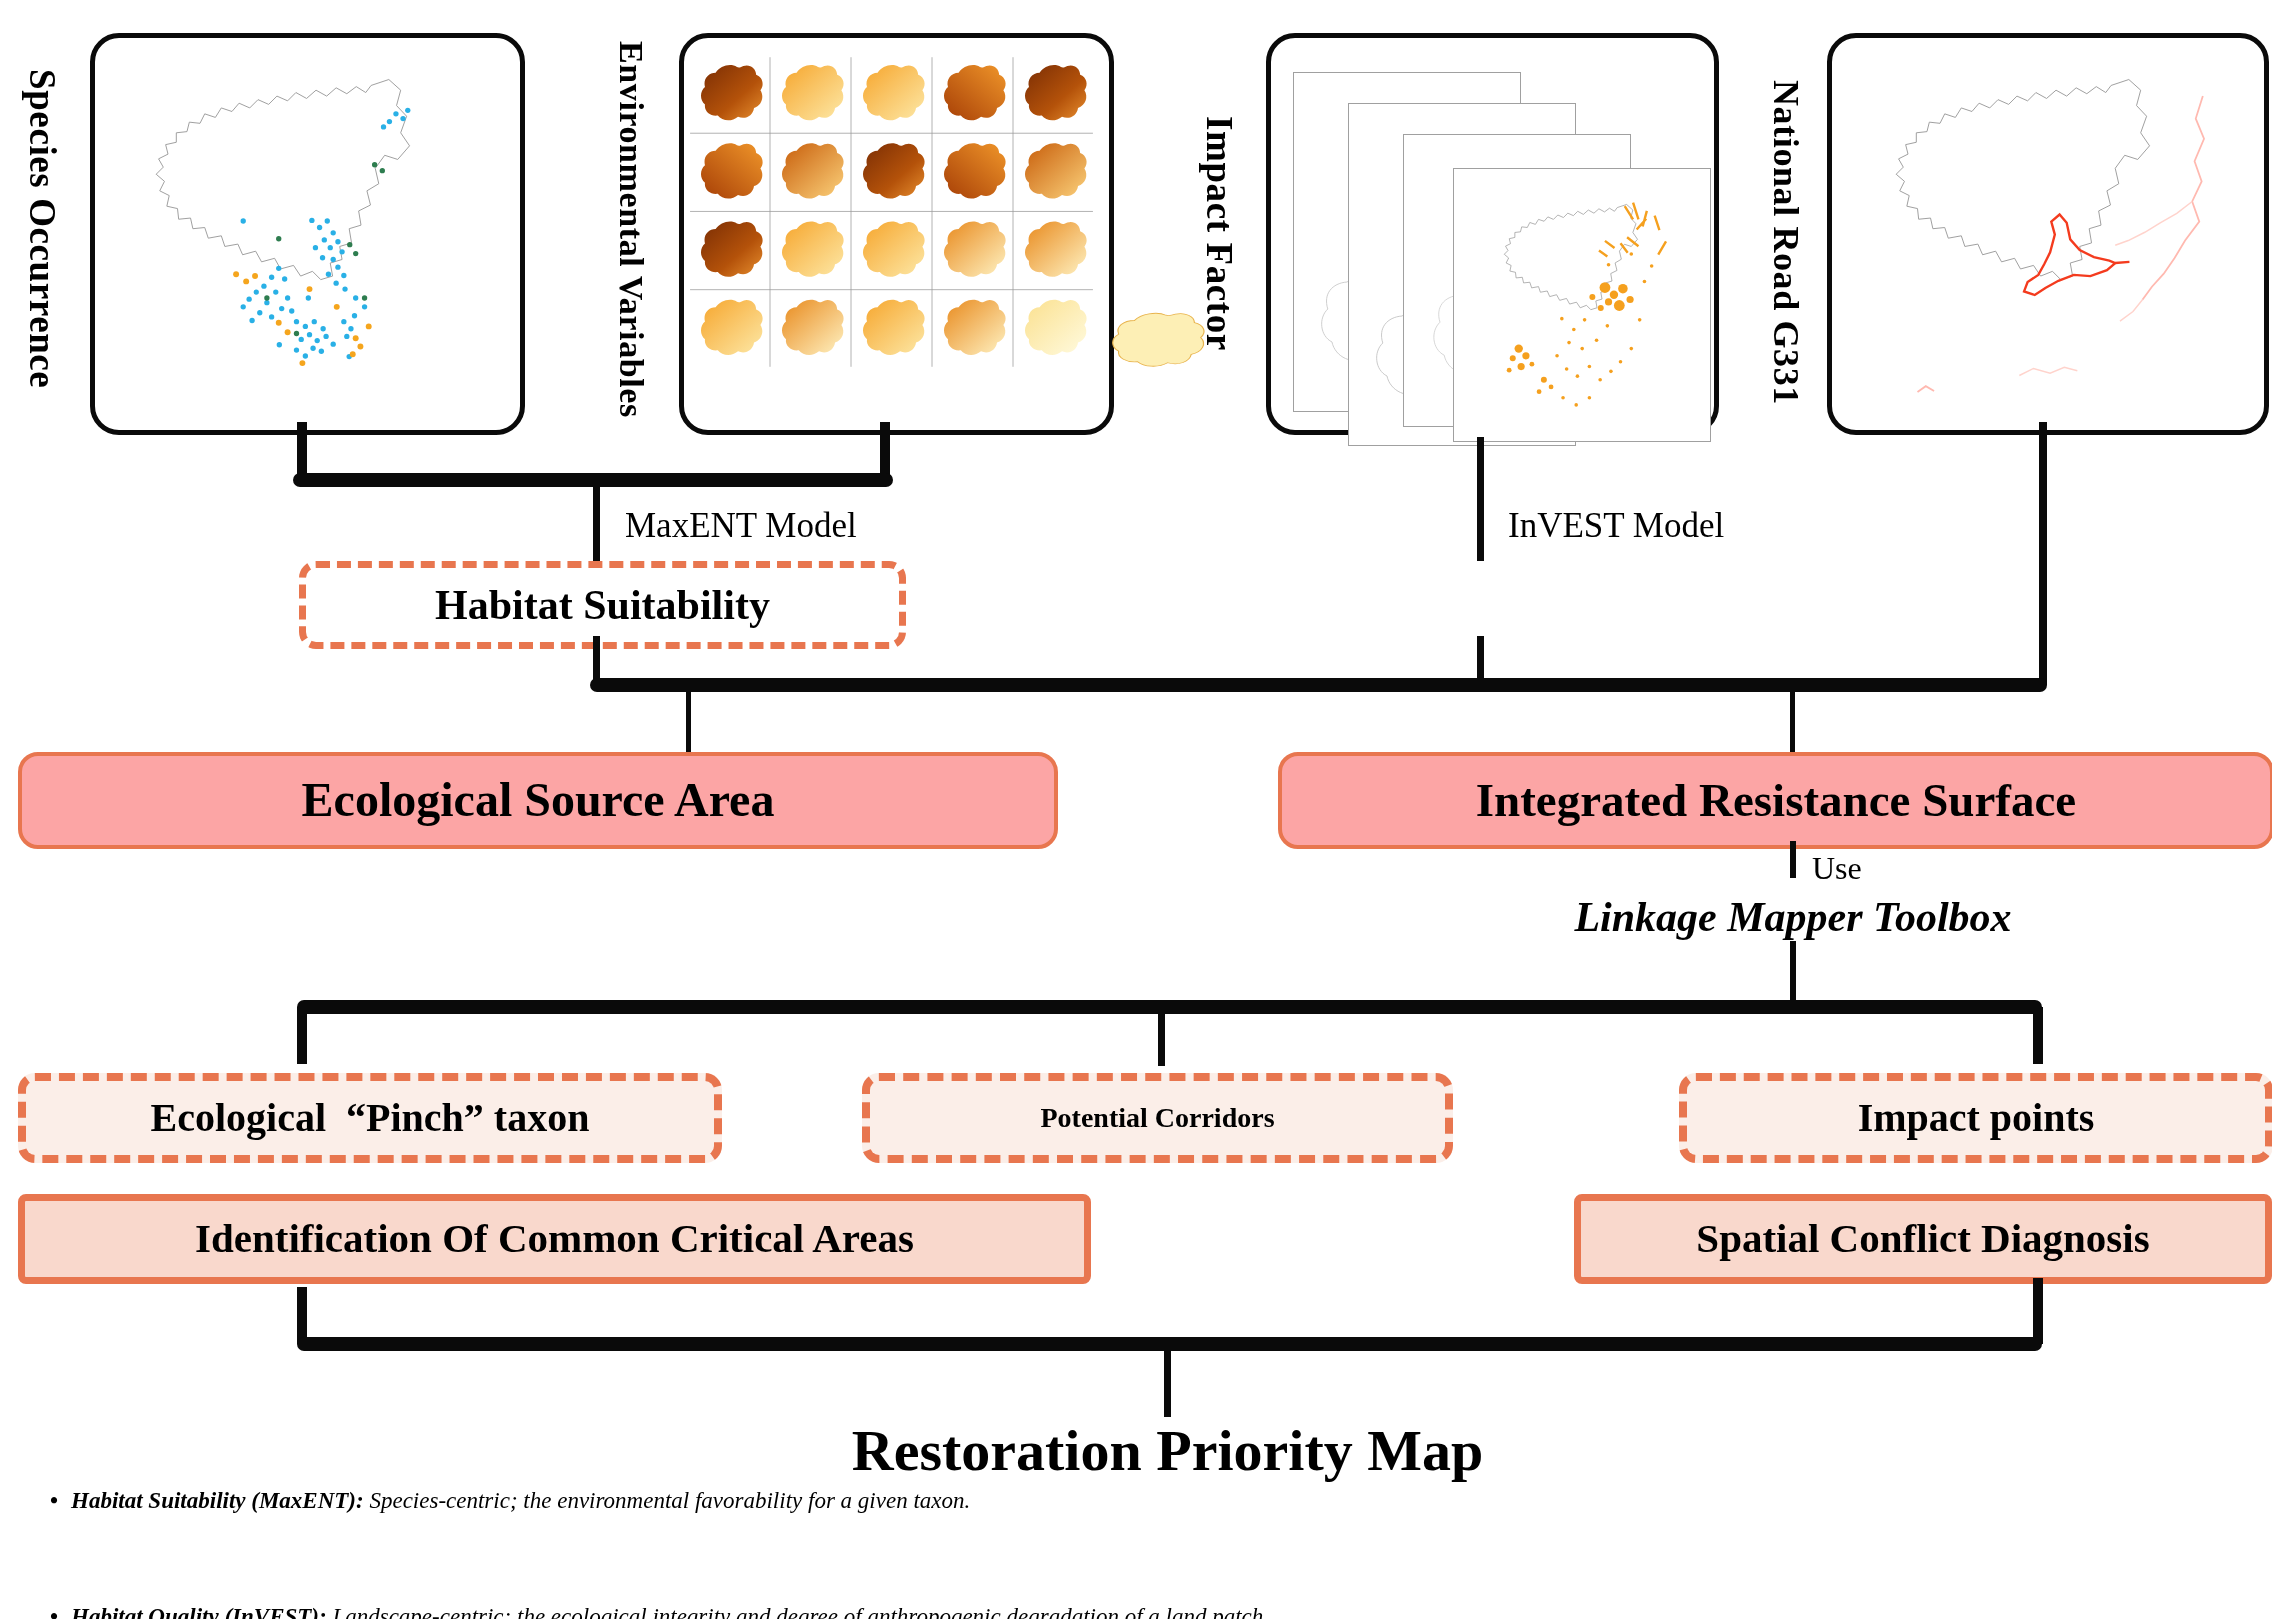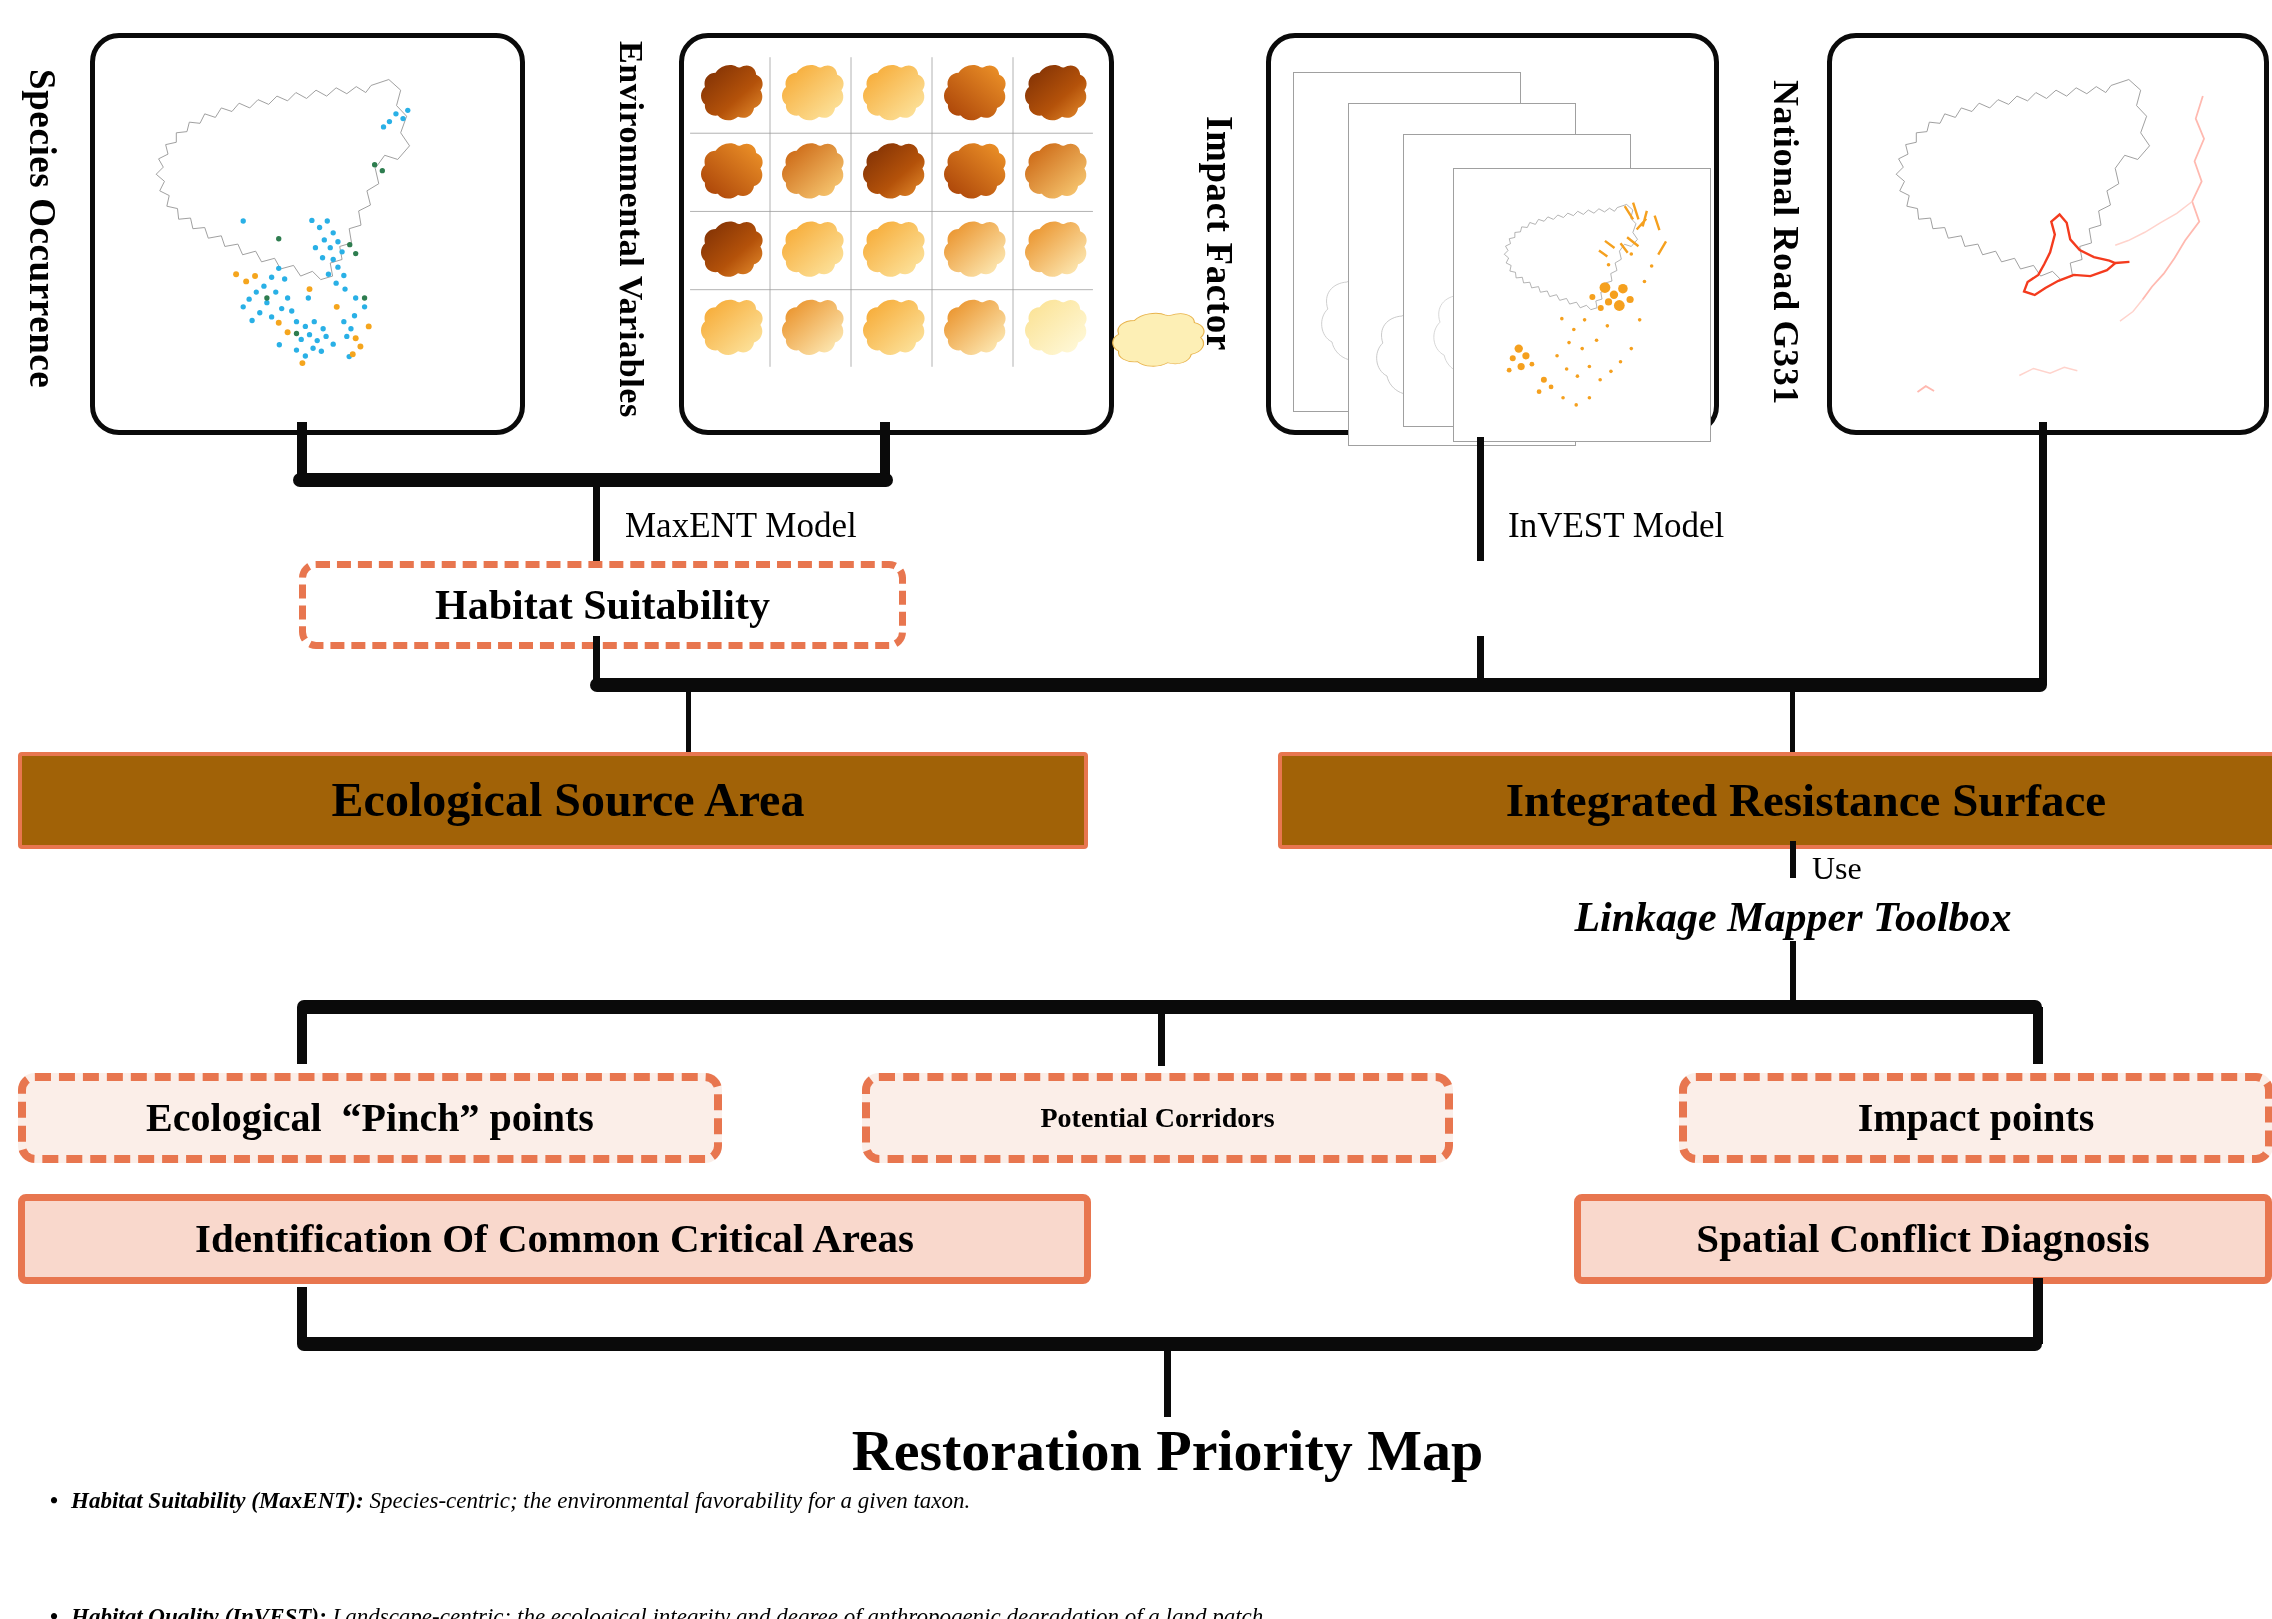--- a/index.html
+++ b/index.html
@@ -14,21 +14,21 @@
     letter-spacing:0.6px;white-space:pre;
   }
   .stub{position:absolute;background:#0a0a0a;}
   .bar{position:absolute;background:#0a0a0a;height:14.4px;border-radius:8.4px;}
   .node{
     position:absolute;display:flex;align-items:center;justify-content:center;
     font-weight:bold;text-align:center;white-space:pre;line-height:1.05;
   }
   .dashed1{border:7.8px dashed #e8764f;border-radius:17px;background:#ffffff;}
   .dashed2{border:8.4px dashed #e8764f;border-radius:17px;background:#fbeee8;}
-  .solid1{border:4.8px solid #e8764f;border-radius:4px;background:#a16207;padding-left:30px;}
+  .solid1{border:4.8px solid #e8764f;border-radius:20px;background:#fca5a5;}
   .solid2{border:7.2px solid #e8764f;border-radius:8px;background:#f9d8cc;}
   .flowtext{position:absolute;white-space:pre;}
   .model-label{font-size:35px;font-weight:normal;}
   .use-label{font-size:32px;font-weight:normal;}
   .italic-note{font-style:italic;font-weight:bold;text-align:center;}
   .bigtitle{
     position:absolute;font-size:58px;font-weight:bold;text-align:center;
     white-space:pre;line-height:1.1;
   }
   .fn{position:absolute;font-size:23px;font-style:italic;white-space:pre;}
@@ -322,21 +322,21 @@
   <div class="stub" style="left:1790px;top:841px;width:6px;height:37px;"></div>
   <div class="flowtext use-label" style="left:1812px;top:850px;">Use</div>
   <div class="flowtext italic-note" style="left:1407px;top:893px;width:772px;font-size:42px;">Linkage Mapper Toolbox</div>
   <div class="stub" style="left:1790px;top:941px;width:6px;height:67px;"></div>
 
   <div class="bar" style="left:297px;top:1000px;width:1745px;"></div>
   <div class="stub" style="left:297px;top:1007px;width:9.6px;height:57px;"></div>
   <div class="stub" style="left:2033px;top:1007px;width:9.6px;height:57px;"></div>
   <div class="stub" style="left:1158px;top:1012px;width:7.2px;height:54px;"></div>
 
-  <div class="node dashed2" style="left:18px;top:1073px;width:688px;height:74px;font-size:40px;">Ecological  “Pinch” points</div>
+  <div class="node dashed2" style="left:18px;top:1073px;width:688px;height:74px;font-size:40px;">Ecological  “Pinch” taxon</div>
   <div class="node dashed2" style="left:862px;top:1073px;width:575px;height:74px;font-size:28px;">Potential Corridors</div>
   <div class="node dashed2" style="left:1679px;top:1073px;width:578px;height:74px;font-size:40px;">Impact points</div>
 
   <div class="node solid2" style="left:18px;top:1194px;width:1059px;height:76px;font-size:41px;">Identification Of Common Critical Areas</div>
   <div class="node solid2" style="left:1574px;top:1194px;width:684px;height:76px;font-size:41px;">Spatial Conflict Diagnosis</div>
 
   <div class="stub" style="left:297px;top:1287px;width:9.6px;height:57px;"></div>
   <div class="stub" style="left:2033px;top:1278px;width:9.6px;height:66px;"></div>
   <div class="bar" style="left:297px;top:1337px;width:1745px;"></div>
   <div class="stub" style="left:1164px;top:1350px;width:7.2px;height:67px;"></div>

